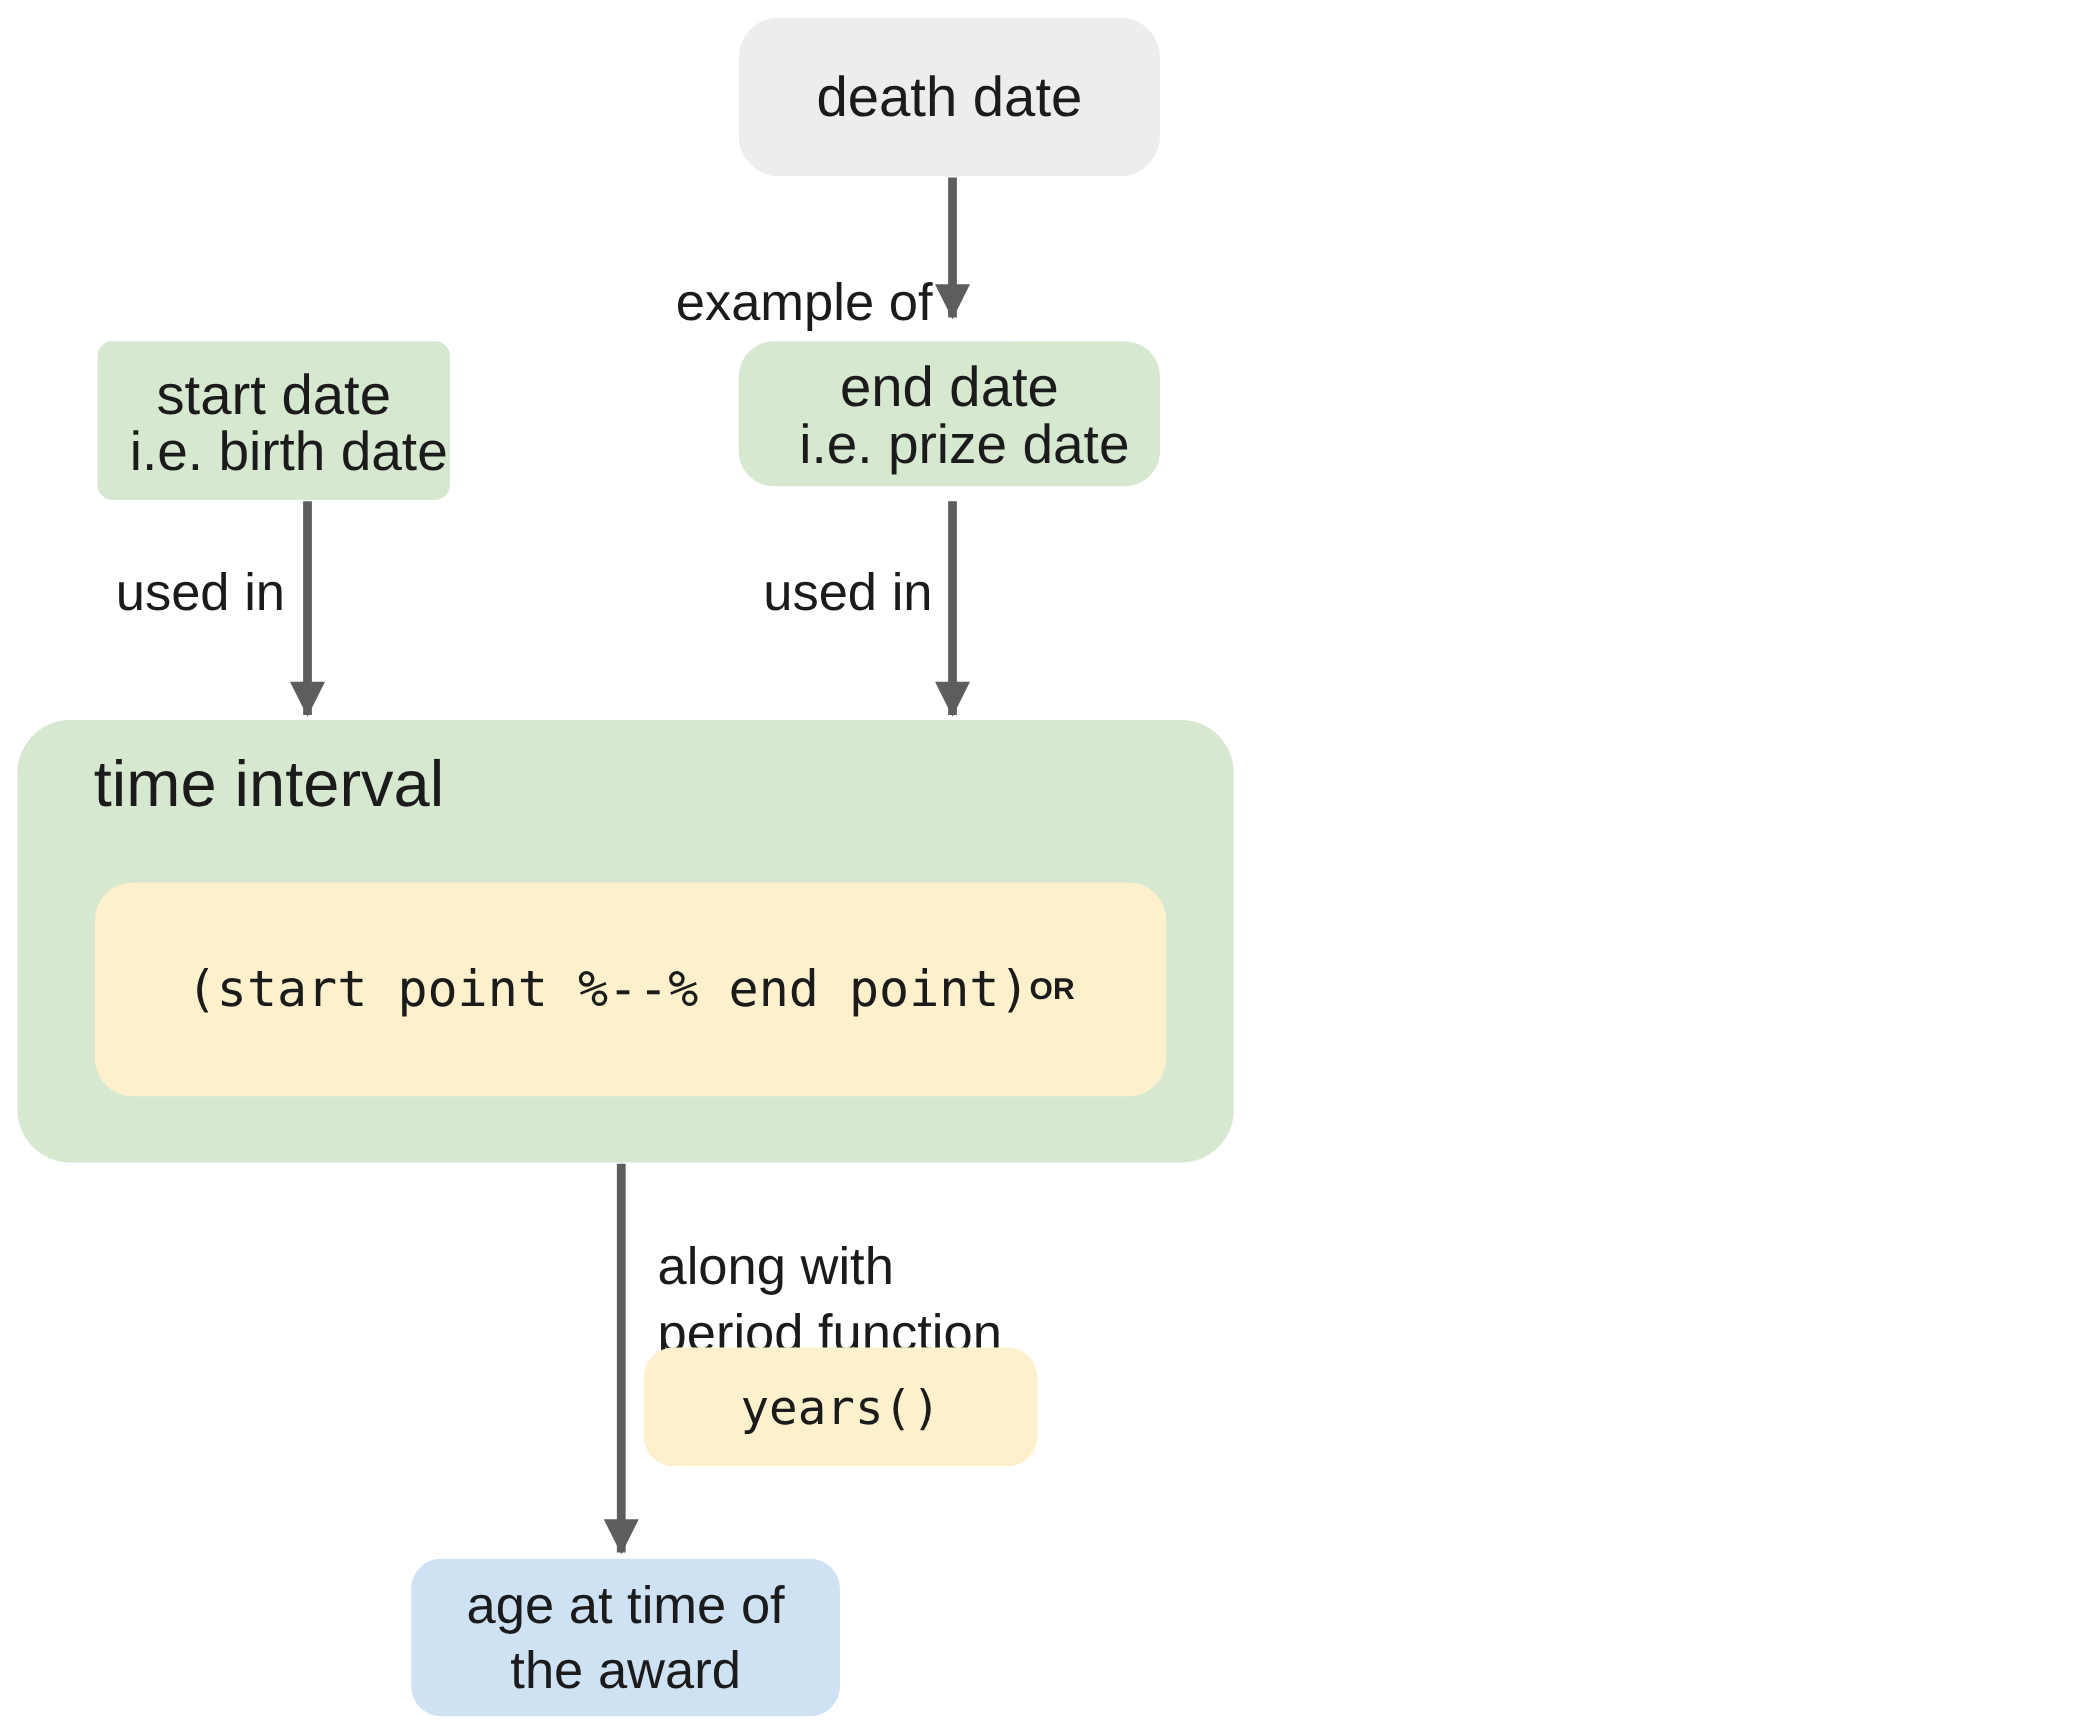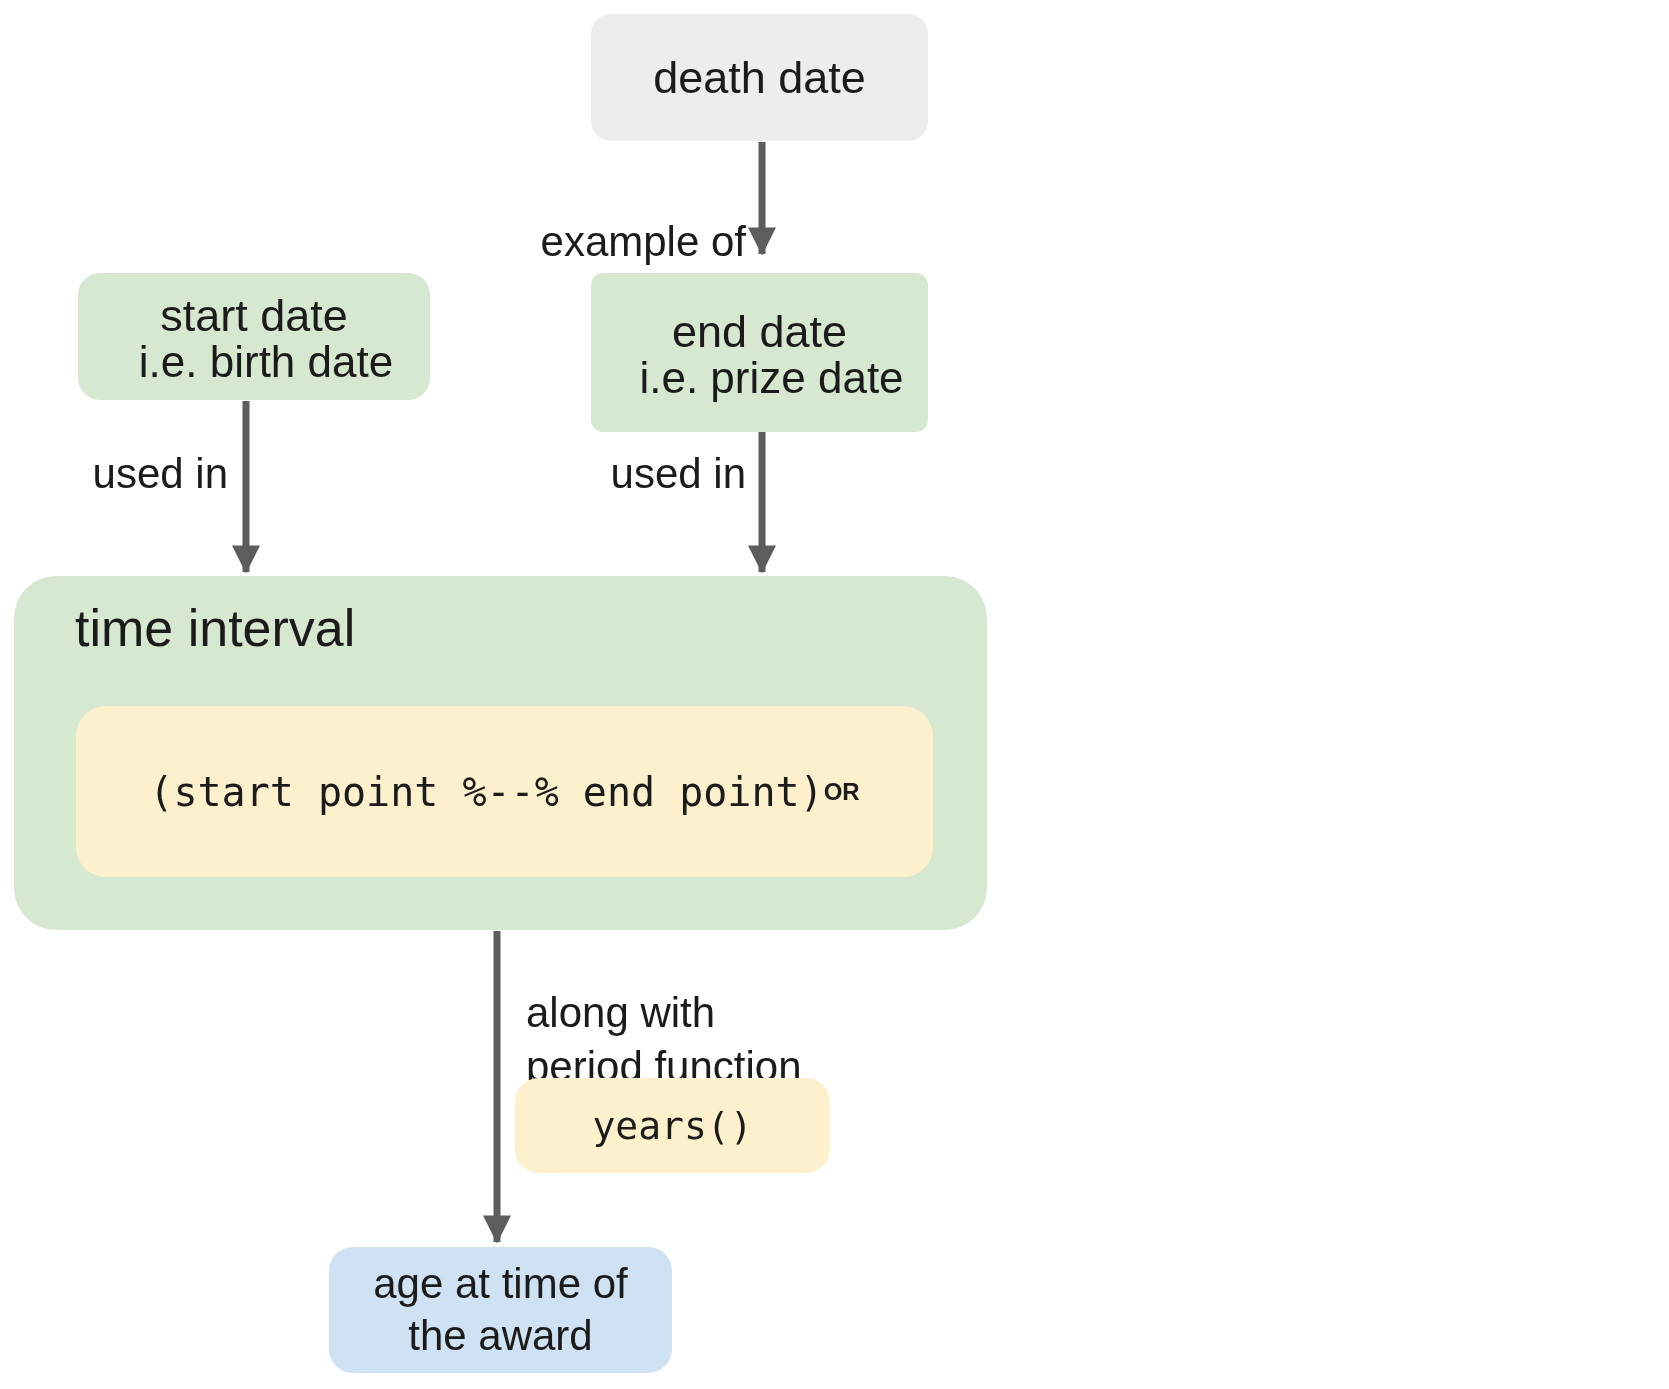--- a/index.html
+++ b/index.html
@@ -23,31 +23,31 @@
   .arrows{position:absolute;left:0;top:0;pointer-events:none;}
   .node{
     position:absolute;
     display:flex;flex-direction:column;
     align-items:center;justify-content:center;
     text-align:center;
     box-sizing:border-box;
   }
   .node-death{
     left:591px;top:14px;width:337px;height:127px;
-    background:var(--gray-box);border-radius:20px;
+    background:var(--gray-box);border-radius:32px;
     font-size:45px;
     text-align:center;
   }
   .node-start{
-    left:78px;top:273px;width:352px;height:127px;
-    background:var(--green-box);border-radius:22px;
+    left:78px;top:273px;width:282px;height:127px;
+    background:var(--green-box);border-radius:12px;
   }
   .node-end{
-    left:591px;top:273px;width:337px;height:159px;
-    background:var(--green-box);border-radius:12px;
+    left:591px;top:273px;width:337px;height:116px;
+    background:var(--green-box);border-radius:28px;
   }
   .node-title{font-size:45px;line-height:50px;}
   .node-subtitle{font-size:44px;line-height:42px;margin-left:24px;}
   .node-interval{
     position:absolute;
     left:14px;top:576px;width:973px;height:354px;
     background:var(--green-box);border-radius:42px;
     box-sizing:border-box;
   }
   .interval-title{

